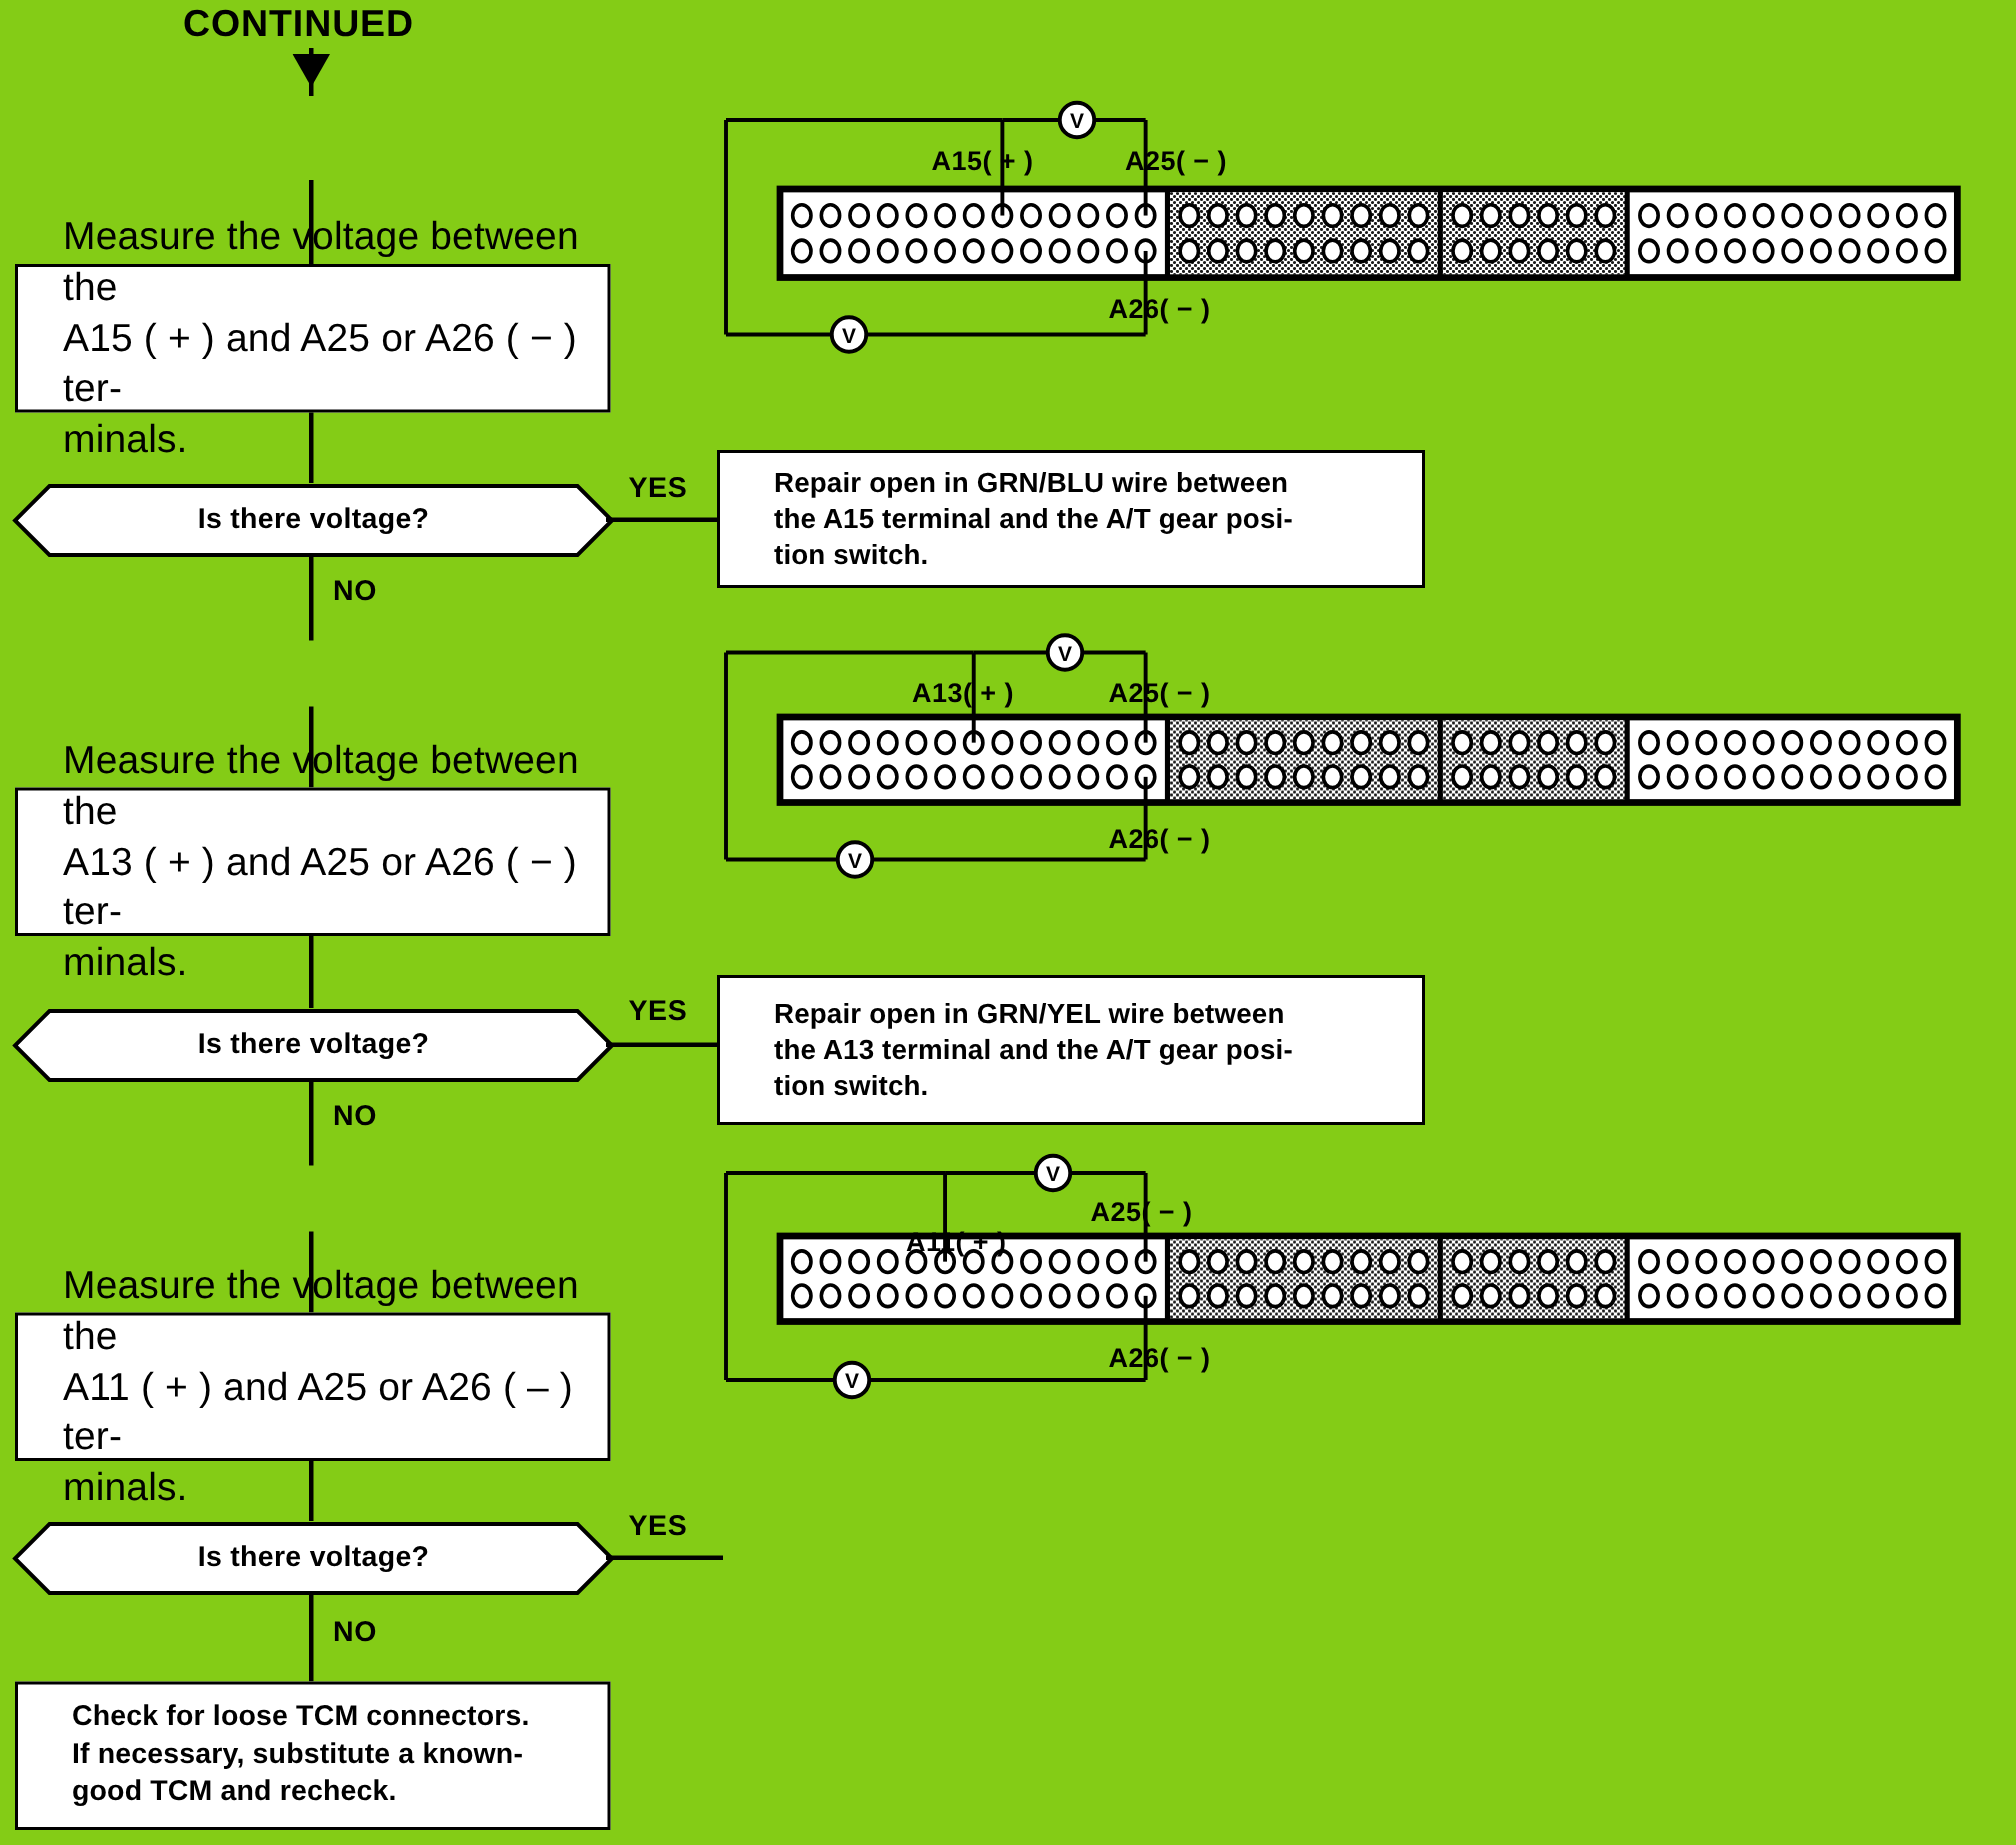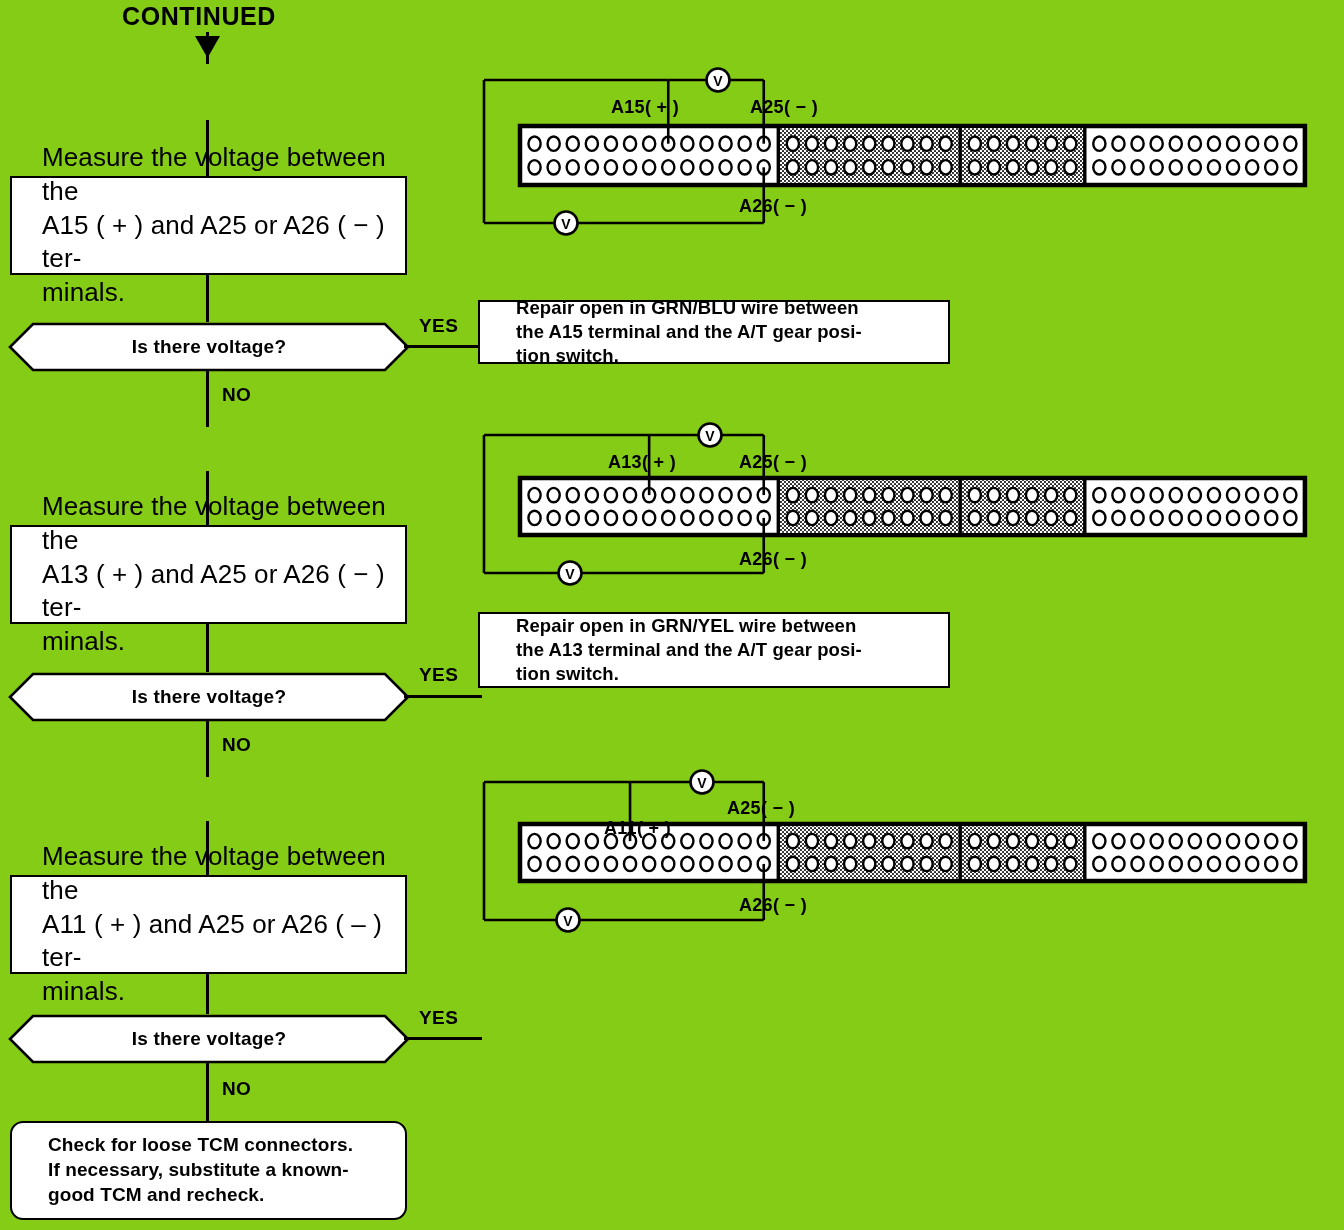--- a/index.html
+++ b/index.html
@@ -39,21 +39,21 @@
   
   .shiftbox .fbox-txt{
     font-weight:600;
     font-size:19px;
     letter-spacing:.2px;
   }
   .measurebox{padding-left:30px;}
   .measurebox .fbox-txt{font-size:26px;font-weight:normal;letter-spacing:.1px;}
   .repairbox{padding-left:36px;padding-right:10px;}
   .repairbox .fbox-txt{font-size:18.5px;font-weight:bold;letter-spacing:.1px;}
-  .finalbox{padding-left:36px;border-radius:13px;}
+  .finalbox{padding-left:36px;}
   .finalbox .fbox-txt{font-size:19px;font-weight:bold;letter-spacing:.1px;}
 
   
   .gearbox{
     display:inline-block;
     border:2.5px solid #000;
     padding:0px 6px 1px 6px;
     margin:0 5px;
     line-height:1.05;
     font-weight:600;
@@ -142,21 +142,21 @@
     </svg>
     <div class="hex-label">Is there voltage?</div>
   </div>
 
   <div class="yesno" style="left:419px;top:315px;">YES</div>
   <div class="hline" style="left:404px;top:345px;width:78px;"></div>
 
   <div class="yesno" style="left:222px;top:384px;">NO</div>
   <div class="vline" style="left:206px;top:370px;height:57px;"></div>
 
-  <div class="fbox repairbox" style="left:478px;top:300px;width:472px;height:64px;">
+  <div class="fbox repairbox" style="left:478px;top:300px;width:472px;height:92px;">
     <span class="fbox-txt">Repair open in GRN/BLU wire between
 the A15 terminal and the A/T gear posi-
 tion switch.</span>
   </div>
 
 
   <div class="vline" style="left:206px;top:471px;height:54px;"></div>
 
   <div class="fbox measurebox" style="left:10px;top:525px;width:397px;height:99px;">
     <span class="fbox-txt">Measure the voltage between the
@@ -172,21 +172,21 @@
     </svg>
     <div class="hex-label">Is there voltage?</div>
   </div>
 
   <div class="yesno" style="left:419px;top:664px;">YES</div>
   <div class="hline" style="left:404px;top:695px;width:78px;"></div>
 
   <div class="yesno" style="left:222px;top:734px;">NO</div>
   <div class="vline" style="left:206px;top:720px;height:57px;"></div>
 
-  <div class="fbox repairbox" style="left:478px;top:612px;width:472px;height:76px;">
+  <div class="fbox repairbox" style="left:478px;top:650px;width:472px;height:100px;">
     <span class="fbox-txt">Repair open in GRN/YEL wire between
 the A13 terminal and the A/T gear posi-
 tion switch.</span>
   </div>
 
 
   <div class="vline" style="left:206px;top:821px;height:54px;"></div>
 
   <div class="fbox measurebox" style="left:10px;top:875px;width:397px;height:99px;">
     <span class="fbox-txt">Measure the voltage between the
@@ -316,21 +316,21 @@
         <line x1="4" y1="20" x2="188.25" y2="20" stroke="#000" stroke-width="2.6"></line>
         <line x1="4" y1="20" x2="4" y2="163" stroke="#000" stroke-width="2.6"></line>
         <line x1="4" y1="163" x2="74" y2="163" stroke="#000" stroke-width="2.6"></line>
         <line x1="98" y1="163" x2="283.75" y2="163" stroke="#000" stroke-width="2.6"></line>
         <line x1="283.75" y1="107.3" x2="283.75" y2="163" stroke="#000" stroke-width="2.6"></line>
         <circle cx="238" cy="20" r="11.5" fill="#ffffff" stroke="#000" stroke-width="2.6"></circle>
         <text x="238" y="25.6" text-anchor="middle" font-family="&quot;Liberation Sans&quot;, sans-serif" font-size="14" font-weight="bold" fill="#000">V</text>
         <circle cx="86" cy="163" r="11.5" fill="#ffffff" stroke="#000" stroke-width="2.6"></circle>
         <text x="86" y="168.6" text-anchor="middle" font-family="&quot;Liberation Sans&quot;, sans-serif" font-size="14" font-weight="bold" fill="#000">V</text>
       </svg>
-    <div class="conn-lbl" style="left:131px;top:37px;">A15( + )</div>
+    <div class="conn-lbl" style="left:141px;top:37px;">A15( + )</div>
     <div class="conn-lbl" style="left:270px;top:37px;">A25( − )</div>
     <div class="conn-lbl" style="left:259px;top:136px;">A26( − )</div>
   </div>
 
   <div class="conn-wrap" style="left:480px;top:421px;width:850px;height:175px;">
     <svg id="svg-conn-1" width="850" height="175" viewBox="0 0 850 175">
         <defs>
           <pattern id="stipple1" width="4" height="4" patternUnits="userSpaceOnUse">
             <rect width="4" height="4" fill="#ffffff"></rect>
             <circle cx="1" cy="1" r="1.05" fill="#1a1a1a"></circle>

